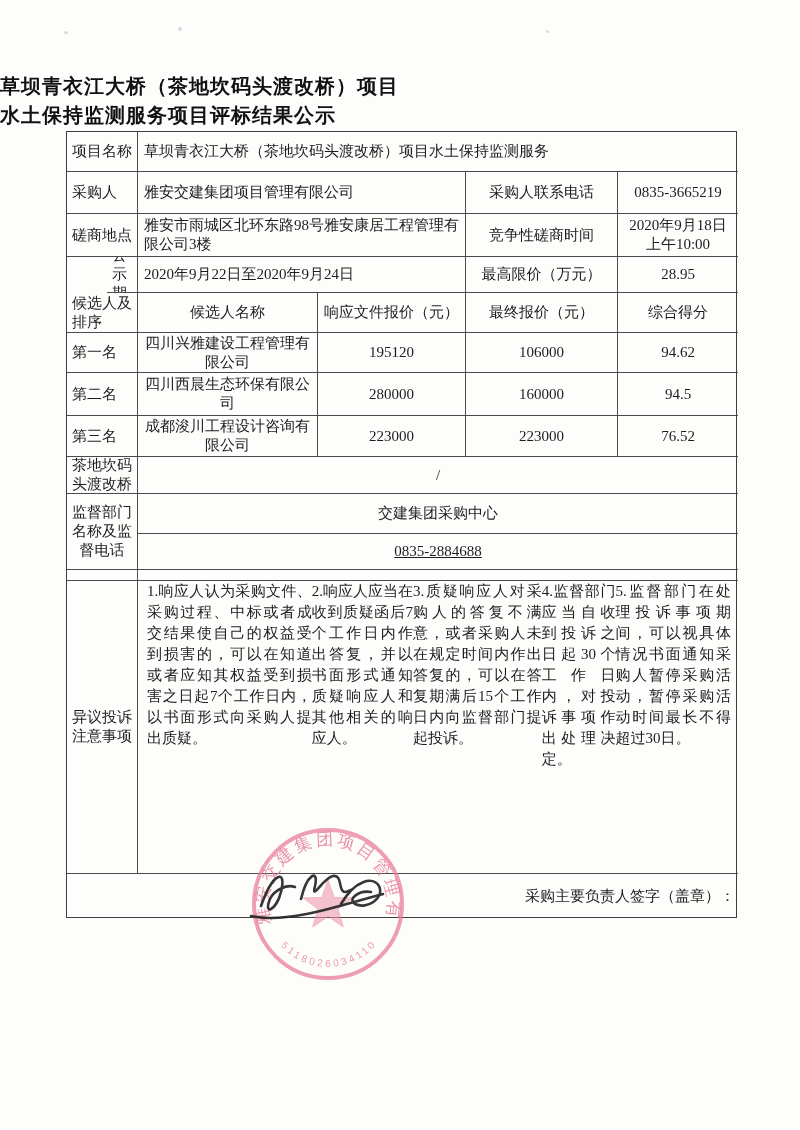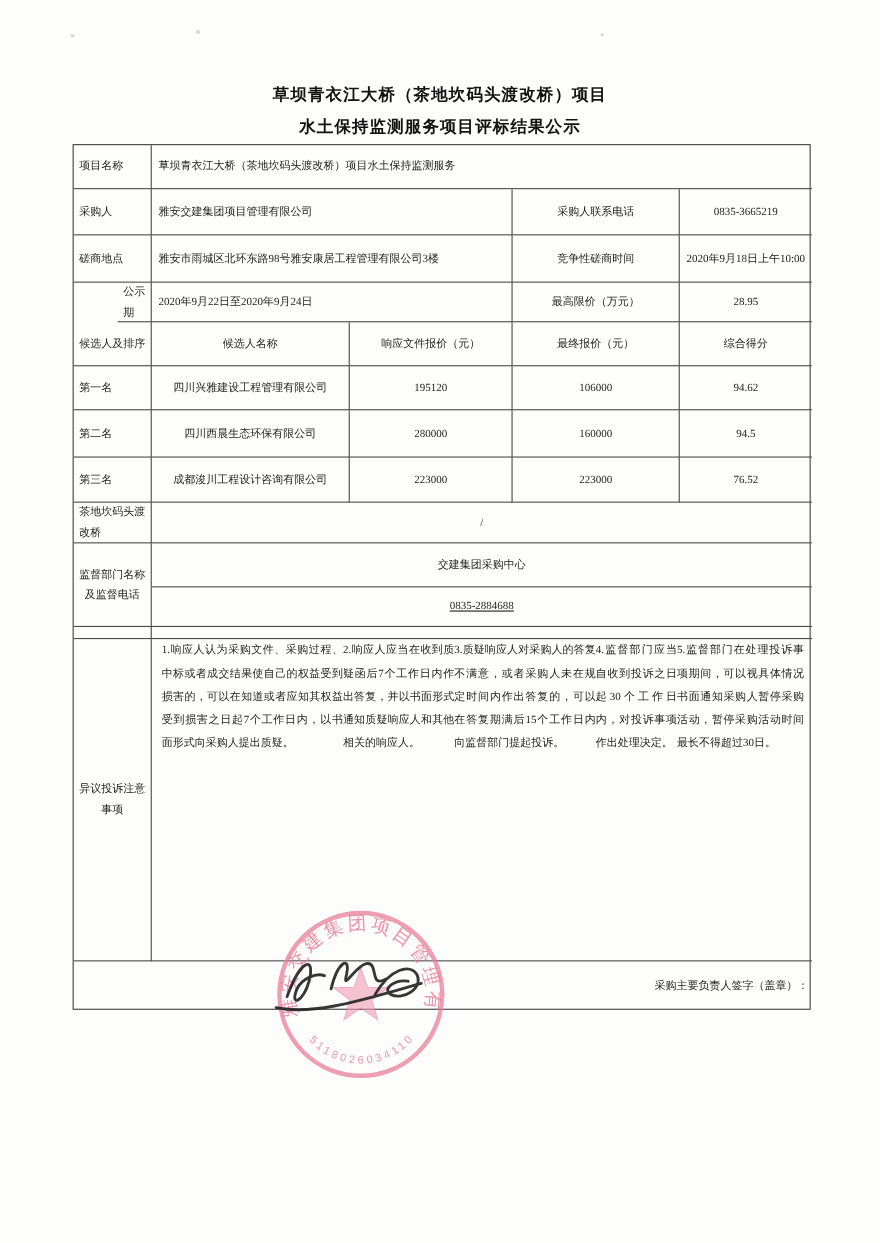--- a/index.html
+++ b/index.html
@@ -5,36 +5,36 @@
   html,body{margin:0;padding:0;}
   body{
     width:800px;height:1130px;position:relative;overflow:hidden;
     background:#fdfdfc;
     font-family:"Liberation Serif","DejaVu Serif",serif;
     color:#1c1c1c;
   }
   .speck{position:absolute;border-radius:50%;background:#d9d9d9;}
   .doc-title{
     position:absolute;left:0;top:72px;width:100%;
-    text-align:center;font-family:"Liberation Sans","DejaVu Sans",sans-serif;
-    font-weight:bold;font-size:15px;line-height:29px;letter-spacing:1px;color:#111;
+    font-family:"Liberation Sans","DejaVu Sans",sans-serif;
+    font-weight:bold;font-size:20px;line-height:29px;letter-spacing:1px;color:#111;
   }
   .tbl{
     position:absolute;left:66px;top:131px;width:671px;height:787px;
     display:grid;
     grid-template-columns:71px 180px 148px 152px 120px;
     grid-template-rows:40px 42px 43px 36px 40px 40px 43px 41px 37px 40px 36px 11px 293px 45px;
     border:1.5px solid #3e3e3e;
     box-sizing:border-box;
-    font-size:10px;
+    font-size:15px;
   }
   .cell{
     border-right:1px solid #4a4a4a;border-bottom:1px solid #4a4a4a;
     display:flex;align-items:center;justify-content:center;
-    line-height:19px;
+    text-align:center;line-height:19px;
     padding:1px 3px;box-sizing:border-box;overflow:hidden;
   }
   .noR{border-right:none;}
   .noB{border-bottom:none;}
   .lft{justify-content:flex-start;text-align:left;padding-left:6px;}
   .lab{justify-content:flex-start;text-align:left;padding-left:5px;}
   .labC{justify-content:center;text-align:center;padding-left:2px;padding-right:2px;}
   .notice-cell{
     flex-direction:row;justify-content:center;align-items:stretch;
     text-align:justify;padding:0 7px 0 9px;line-height:21px;

